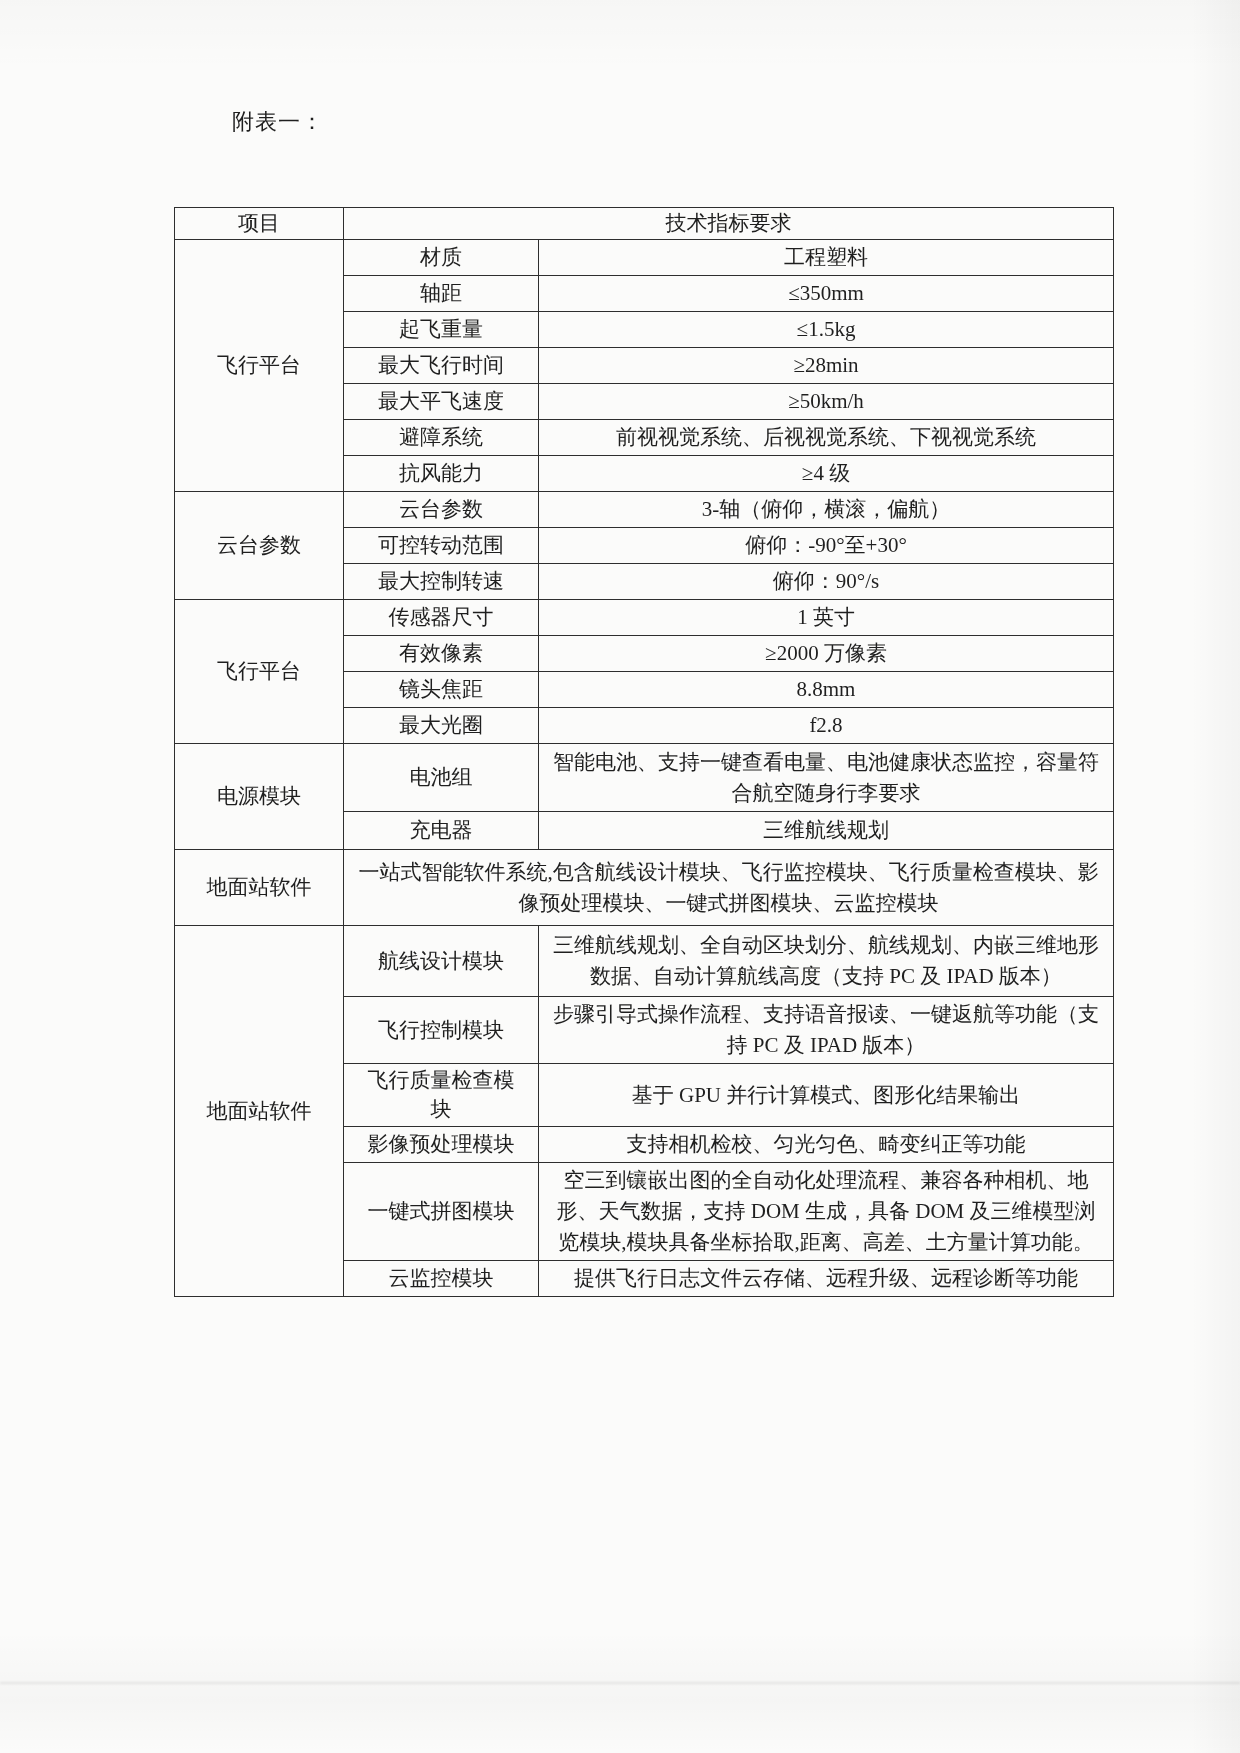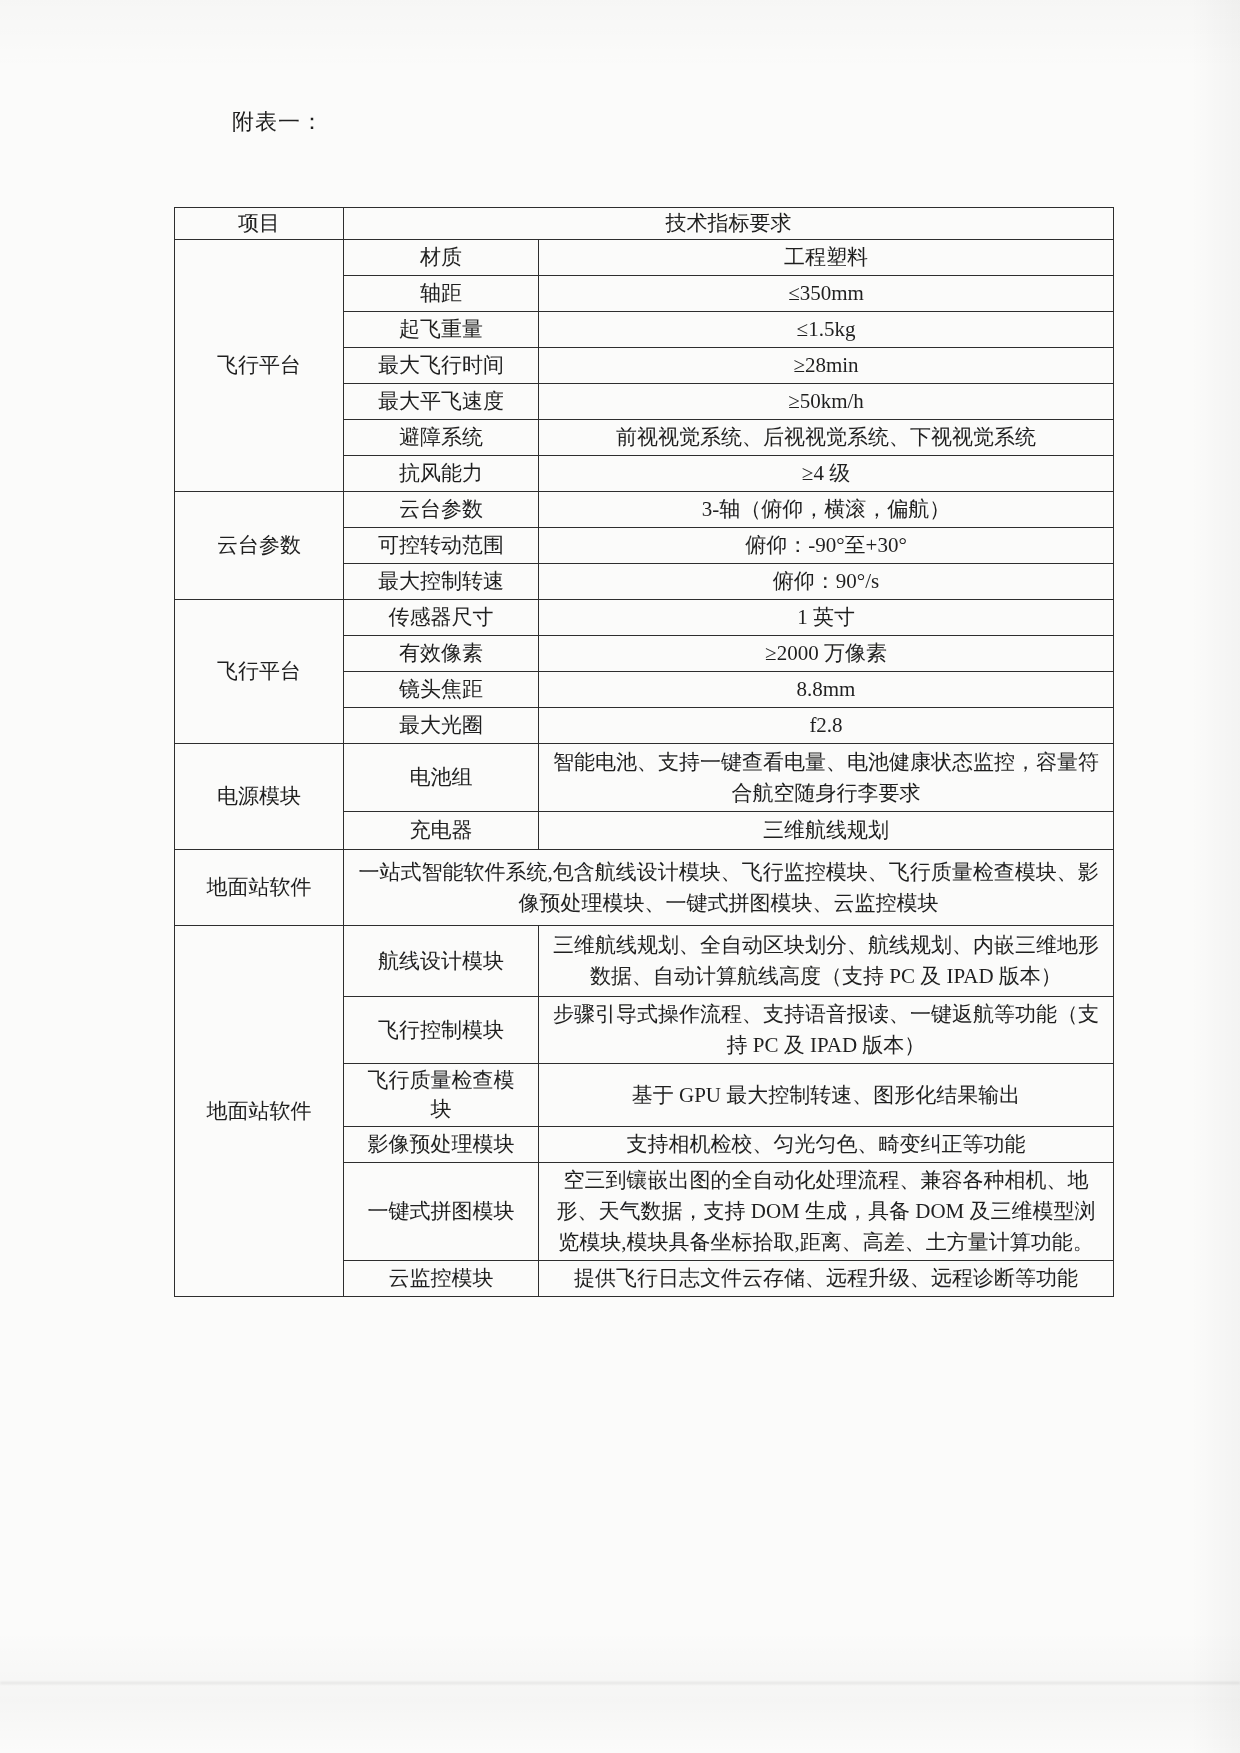--- a/index.html
+++ b/index.html
@@ -149,21 +149,21 @@
       <td class="g" rowspan="6">地面站软件</td>
       <td class="l">航线设计模块</td>
       <td class="d">三维航线规划、全自动区块划分、航线规划、内嵌三维地形数据、自动计算航线高度（支持 PC 及 IPAD 版本）</td>
     </tr>
     <tr style="height:62px">
       <td class="l">飞行控制模块</td>
       <td class="d">步骤引导式操作流程、支持语音报读、一键返航等功能（支持 PC 及 IPAD 版本）</td>
     </tr>
     <tr style="height:63px">
       <td class="l">飞行质量检查模块</td>
-      <td class="d">基于 GPU 最大控制转速、图形化结果输出</td>
+      <td class="d">基于 GPU 并行计算模式、图形化结果输出</td>
     </tr>
     <tr style="height:35px">
       <td class="l">影像预处理模块</td>
       <td class="d">支持相机检校、匀光匀色、畸变纠正等功能</td>
     </tr>
     <tr style="height:97px">
       <td class="l">一键式拼图模块</td>
       <td class="d">空三到镶嵌出图的全自动化处理流程、兼容各种相机、地形、天气数据，支持 DOM 生成，具备 DOM 及三维模型浏览模块,模块具备坐标拾取,距离、高差、土方量计算功能。</td>
     </tr>
     <tr style="height:33px">

